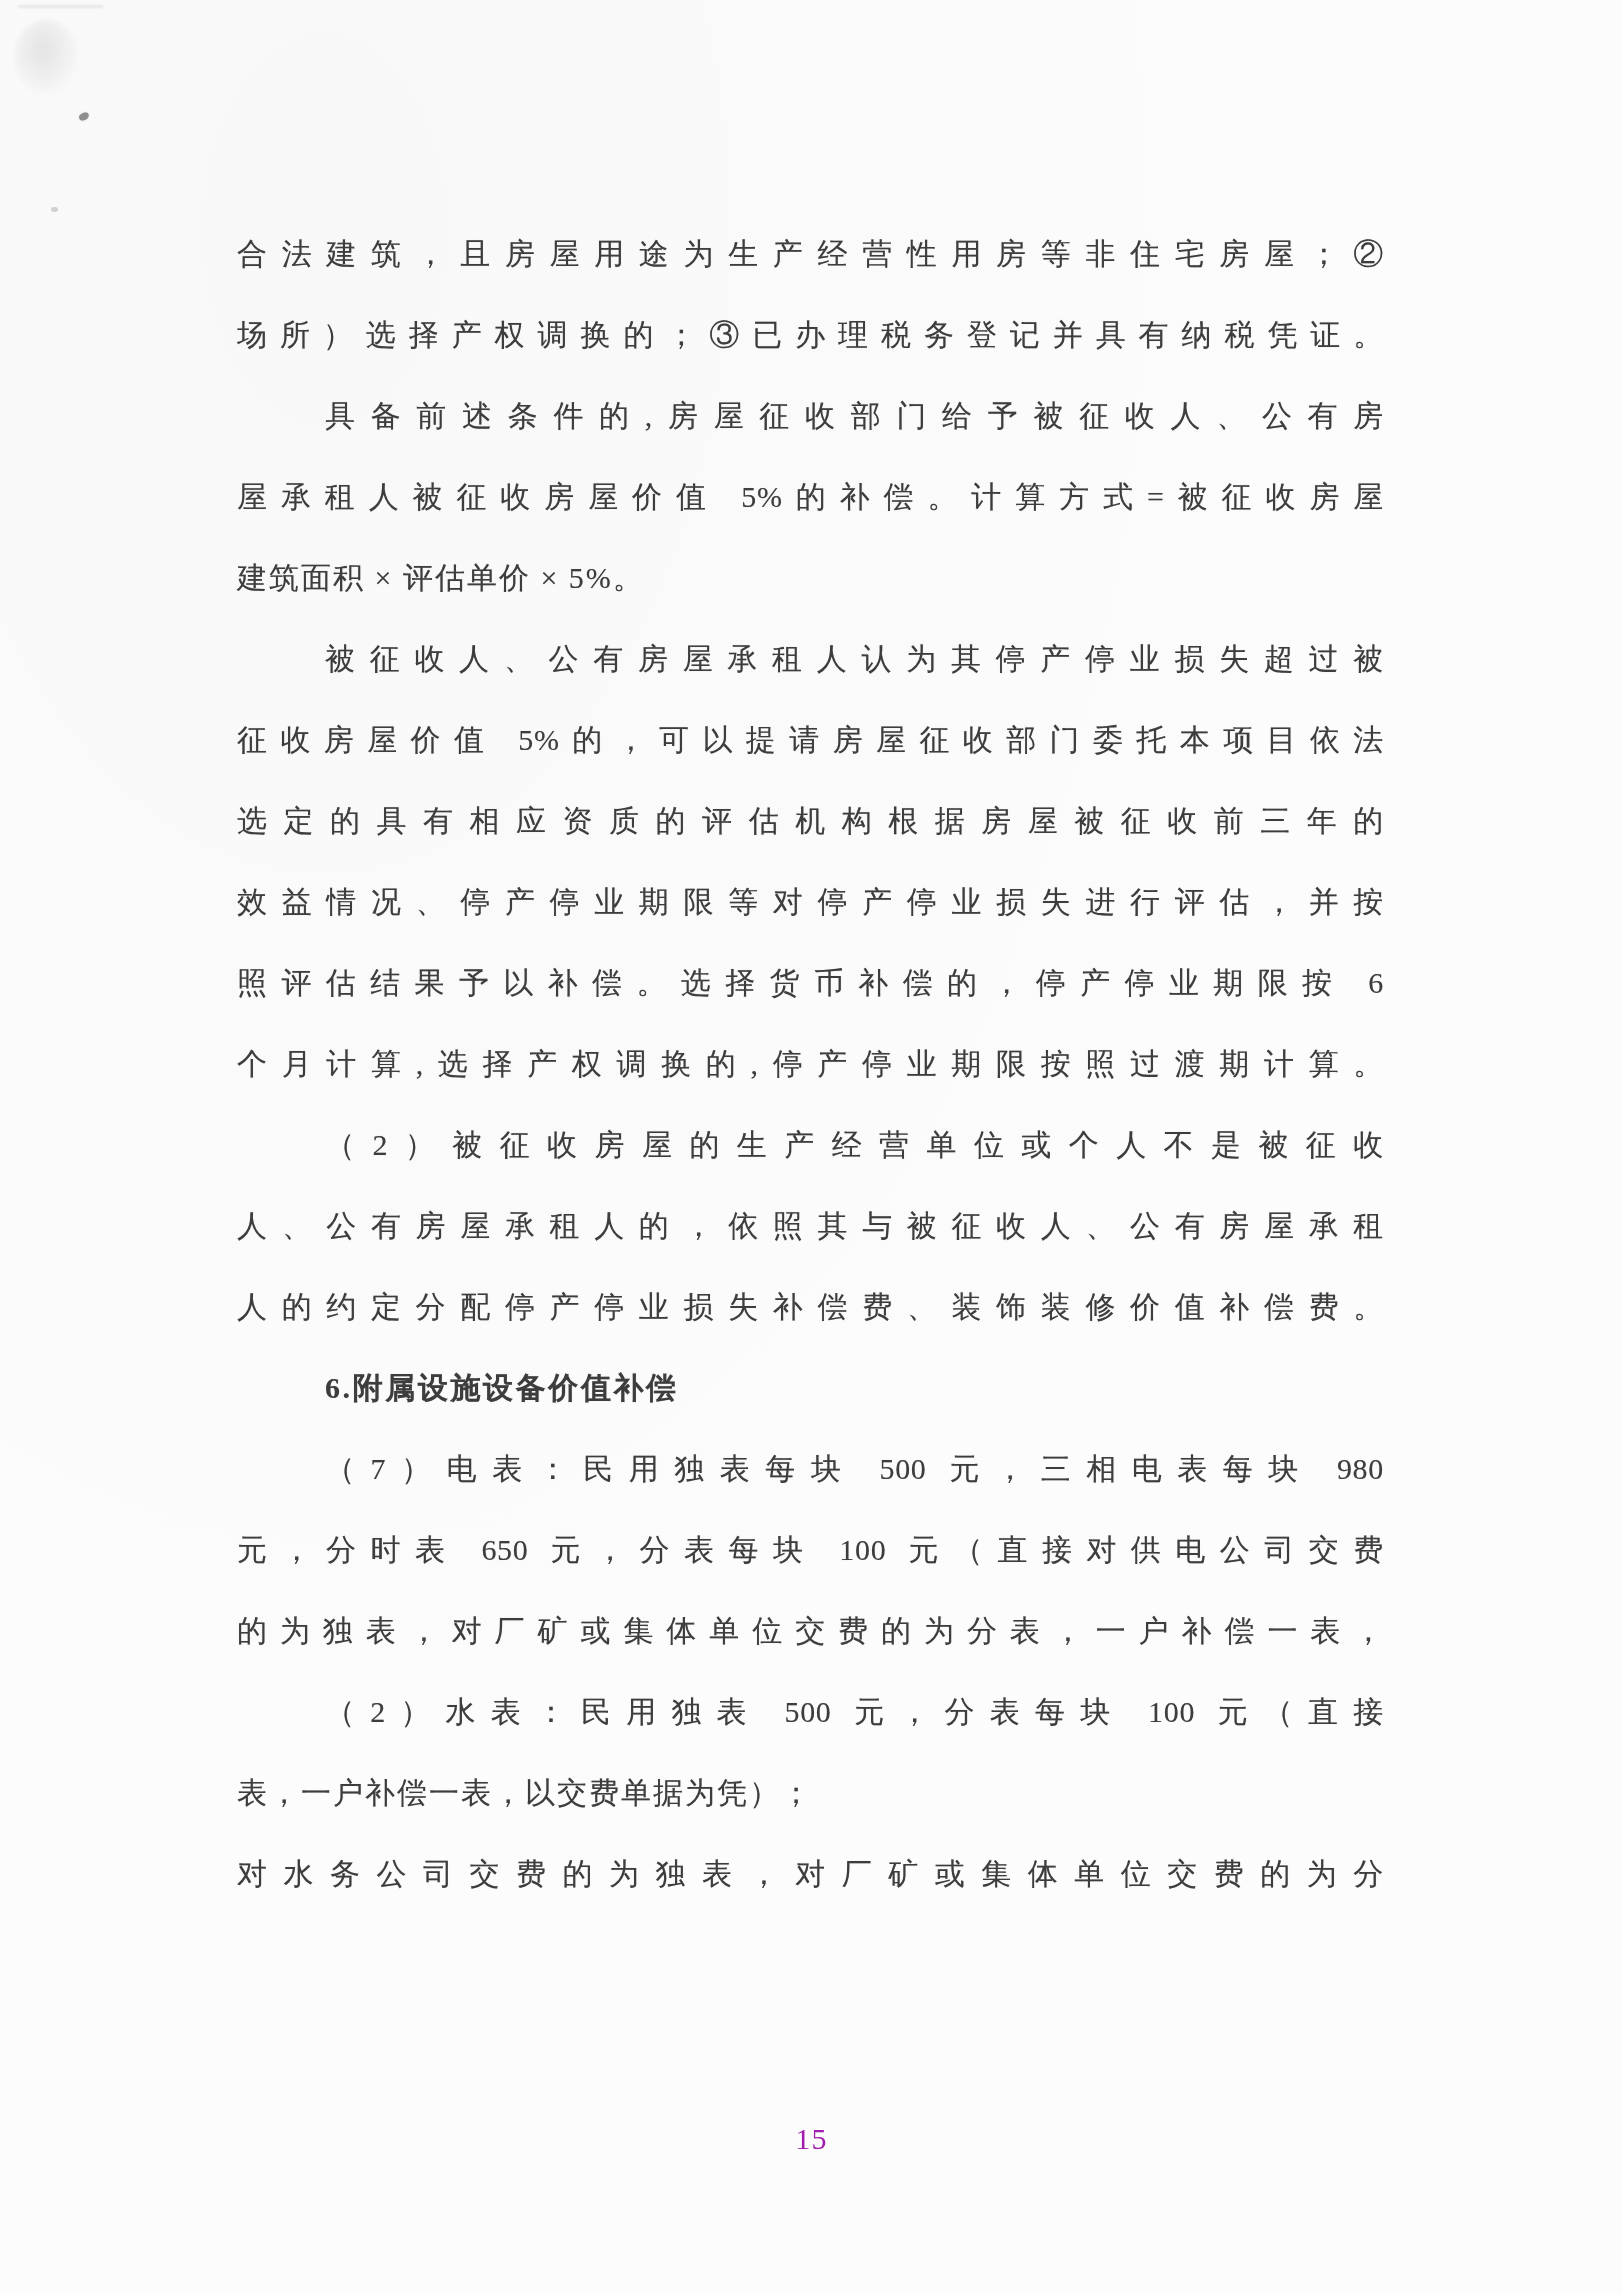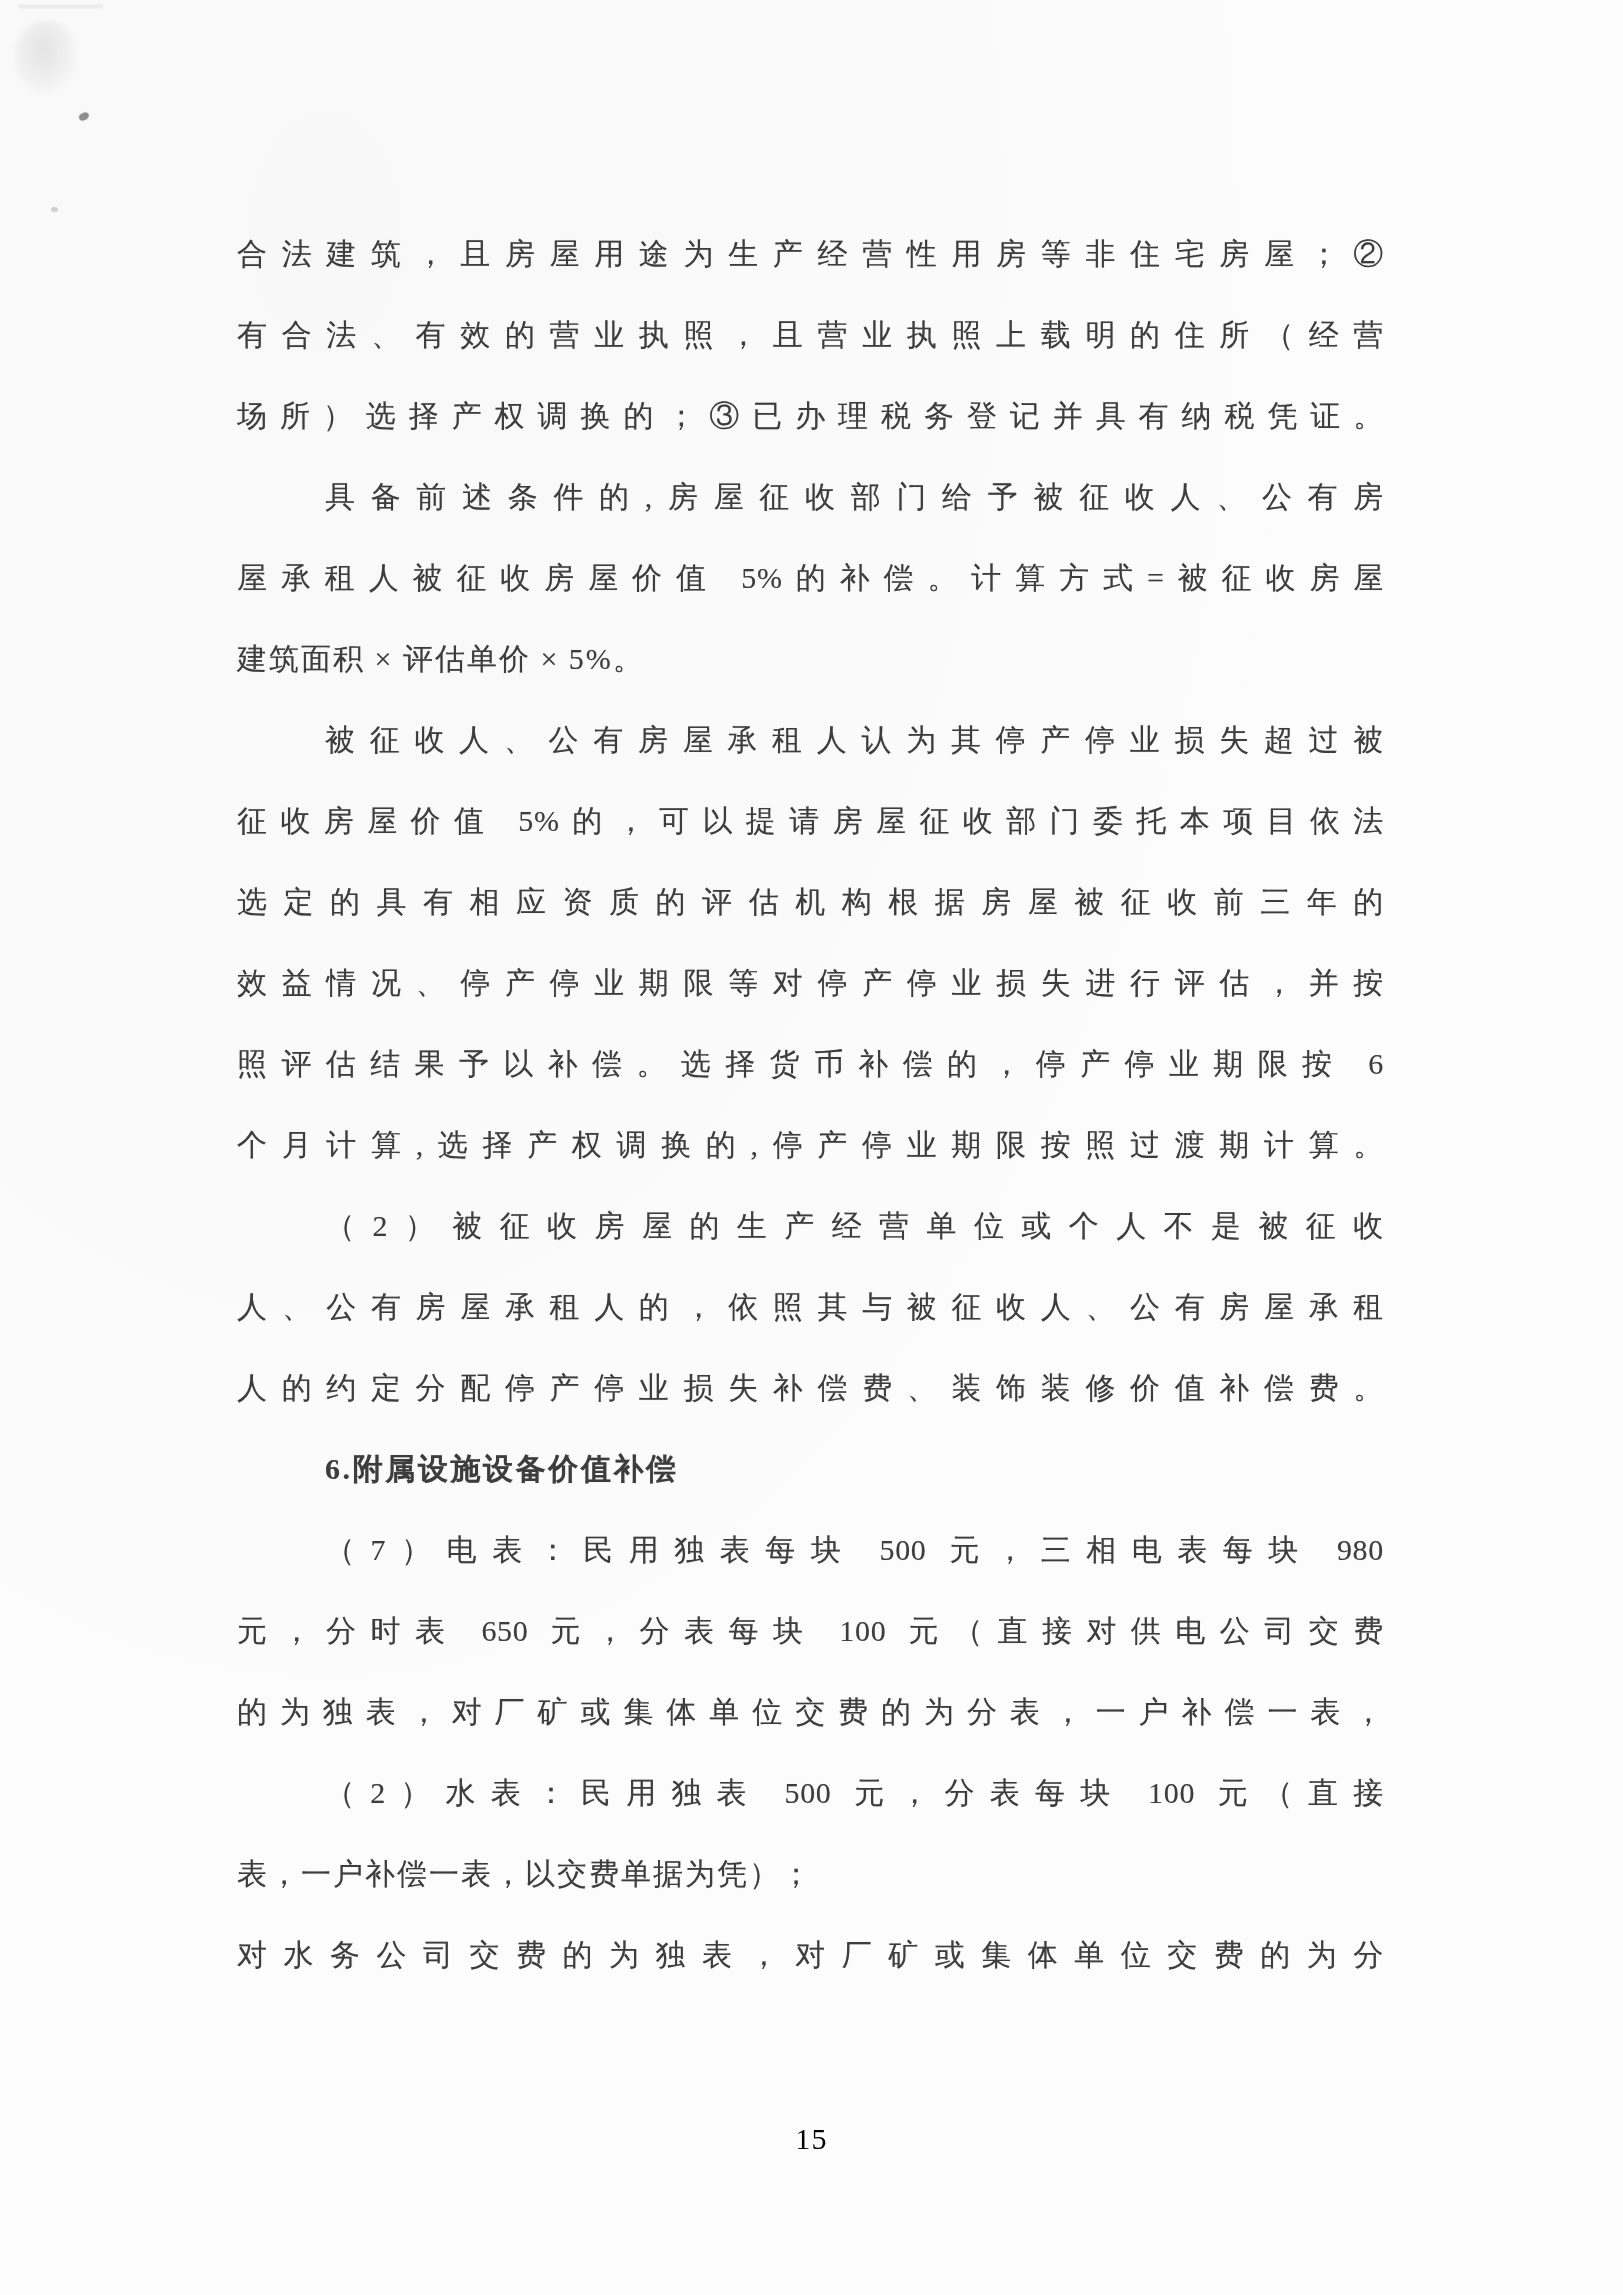--- a/index.html
+++ b/index.html
@@ -55,21 +55,21 @@
   }
   .page-footer {
     position: absolute;
     left: 0;
     top: 2122px;
     width: 1623px;
     text-align: center;
   }
   .page-number {
     font-size: 30px;
-    color: #000000;
+    color: #a21caf;
     letter-spacing: 1.3px;
   }
   
   .artifact {
     position: absolute;
     pointer-events: none;
   }
   .artifact.smudge-large {
     left: 14.4px;
     top: 19.6px;
@@ -113,21 +113,20 @@
 
 <div class="page-surface"></div>
 
 <div class="artifact streak-top"></div>
 <div class="artifact smudge-large"></div>
 <div class="artifact speck-dark"></div>
 <div class="artifact speck-faint"></div>
 
 <div class="doc-body">
   <div class="text-line">合法建筑，且房屋用途为生产经营性用房等非住宅房屋；②</div>
-  <div class="text-line">有合法、有效的营业执照，且营业执照上载明的住所（经营</div>
   <div class="text-line">场所）选择产权调换的；③已办理税务登记并具有纳税凭证。</div>
   <div class="text-line indent">具备前述条件的,房屋征收部门给予被征收人、公有房</div>
   <div class="text-line">屋承租人被征收房屋价值 5%的补偿。计算方式=被征收房屋</div>
   <div class="text-line short">建筑面积 × 评估单价 × 5%。</div>
   <div class="text-line indent">被征收人、公有房屋承租人认为其停产停业损失超过被</div>
   <div class="text-line">征收房屋价值 5%的，可以提请房屋征收部门委托本项目依法</div>
   <div class="text-line">选定的具有相应资质的评估机构根据房屋被征收前三年的</div>
   <div class="text-line">效益情况、停产停业期限等对停产停业损失进行评估，并按</div>
   <div class="text-line">照评估结果予以补偿。选择货币补偿的，停产停业期限按 6</div>
   <div class="text-line">个月计算,选择产权调换的,停产停业期限按照过渡期计算。</div>

